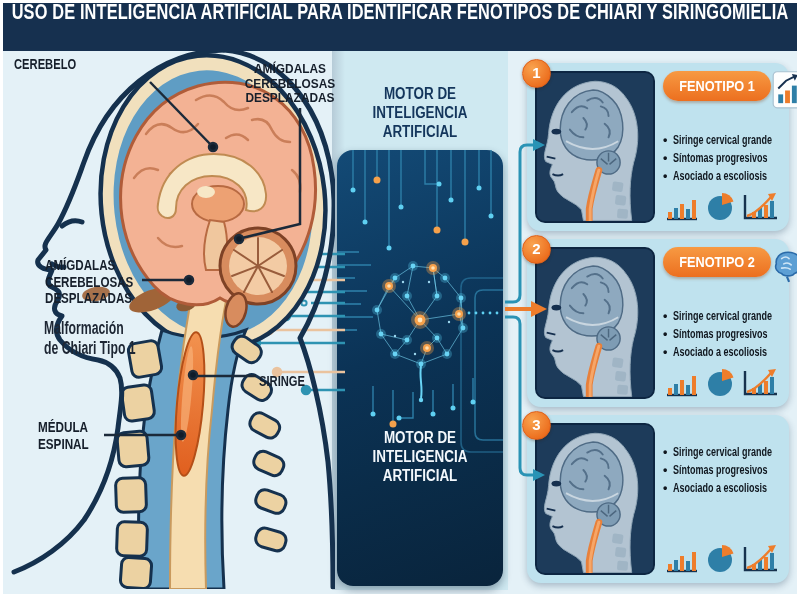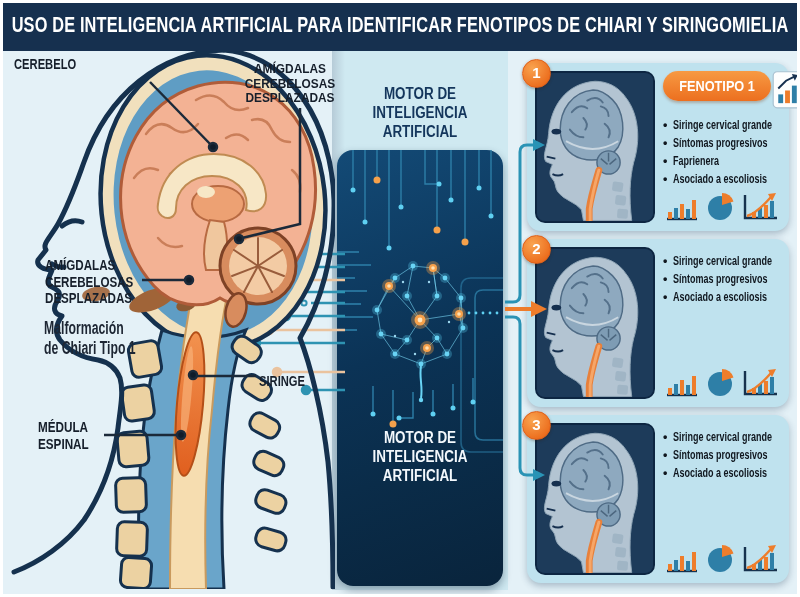--- a/index.html
+++ b/index.html
@@ -2,21 +2,21 @@
 <html><head>
 <meta charset="utf-8">
 <style>
   html,body{margin:0;padding:0;background:#ffffff;}
   .page{position:relative;width:800px;height:597px;background:#e4f1f7;overflow:hidden;
         font-family:"Liberation Sans",sans-serif;}
   .frame{position:absolute;inset:0;border:3px solid #ffffff;pointer-events:none;z-index:40;}
 
   
   .titlebar{position:absolute;left:0;top:0;width:800px;height:51px;background:#16304f;
-            display:flex;align-items:center;justify-content:center;z-index:10;}
+            display:flex;align-items:flex-start;justify-content:center;z-index:10;}
   .title{color:#ffffff;font-weight:700;font-size:21.5px;letter-spacing:.2px;
          display:inline-block;white-space:nowrap;transform:scaleX(.76);transform-origin:50% 50%;}
 
   
   .cond{display:inline-block;white-space:nowrap;transform:scaleX(.72);transform-origin:0 50%;}
   .cond-c{display:inline-block;white-space:nowrap;transform:scaleX(.82);transform-origin:50% 50%;}
 
   
   .anatomy{position:absolute;left:0;top:42px;width:335px;height:547px;z-index:5;}
   .anatomy svg{position:absolute;left:0;top:0;}
@@ -63,21 +63,21 @@
          box-shadow:0 1px 3px rgba(60,30,0,.35);}
   .mri{width:120px;flex:none;background:#1d3b5a;border:2.5px solid #0d2642;border-radius:10px;
        overflow:hidden;box-sizing:border-box;}
   .mri svg{display:block;width:100%;height:100%;}
   .rightcol{flex:1;display:flex;flex-direction:column;min-width:0;}
   .hdr{display:flex;justify-content:space-between;align-items:flex-start;height:40px;}
   .pill{height:30px;border-radius:15px;padding:0 8px;display:flex;align-items:center;justify-content:center;
         background:linear-gradient(#f79a43,#ec6f1f);box-shadow:0 2px 3px rgba(120,50,0,.3);}
   .pill span{color:#fff;font-weight:700;font-size:15.5px;}
   .cicon{width:34px;height:38px;flex:none;}
-  .bullets{list-style:none;margin:5px 0 0 0;padding:0;flex:1;}
+  .bullets{list-style:none;margin:20px 0 0 0;padding:0;flex:1;}
   .bullets li{position:relative;padding-left:10px;font-weight:700;font-size:12.5px;
               line-height:18px;color:#10171f;}
   .bullets li::before{content:"•";position:absolute;left:0;top:0;}
   .statrow{display:flex;justify-content:space-between;align-items:flex-end;height:32px;
            margin-top:auto;padding:0 2px 1px 0;}
 </style>
 </head>
 <body>
 
 <div class="page">
@@ -463,39 +463,73 @@
         <div class="pill">
           <span class="cond-c">FENOTIPO 1</span>
         </div>
         <svg class="cicon" viewBox="0 0 32 39">
             <use href="#icon-chartbadge"></use>
           </svg>
       </div>
       <ul class="bullets">
         <li><span class="cond">Siringe cervical grande</span></li>
         <li><span class="cond">Síntomas progresivos</span></li>
-        <li><span class="cond">Faprienera</span></li>
         <li><span class="cond">Asociado a escoliosis</span></li>
       </ul>
       <div class="statrow">
         <svg width="36" height="30" viewBox="0 0 36 30">
             <use href="#icon-bar"></use>
           </svg>
         <svg width="29" height="30" viewBox="0 0 29 30">
             <use href="#icon-pie"></use>
           </svg>
         <svg width="38" height="30" viewBox="0 0 38 30">
             <use href="#icon-trend"></use>
           </svg>
       </div>
     </div>
   </article>
 
   <article class="card card2">
     <div class="badge">2</div>
+    <div class="mri">
+      <svg viewBox="0 0 120 152">
+          <use href="#mri-art"></use>
+        </svg>
+    </div>
+    <div class="rightcol">
+      <div class="hdr">
+        <div class="pill">
+          <span class="cond-c">FENOTIPO 2</span>
+        </div>
+        <svg class="cicon" viewBox="0 0 32 32">
+            <use href="#icon-brain-small"></use>
+          </svg>
+      </div>
+      <ul class="bullets">
+        <li><span class="cond">Siringe cervical grande</span></li>
+        <li><span class="cond">Síntomas progresivos</span></li>
+        <li><span class="cond">Asociado a escoliosis</span></li>
+      </ul>
+      <div class="statrow">
+        <svg width="36" height="30" viewBox="0 0 36 30">
+            <use href="#icon-bar"></use>
+          </svg>
+        <svg width="29" height="30" viewBox="0 0 29 30">
+            <use href="#icon-pie"></use>
+          </svg>
+        <svg width="38" height="30" viewBox="0 0 38 30">
+            <use href="#icon-trend"></use>
+          </svg>
+      </div>
+    </div>
+  </article>
+
+  <article class="card card3">
+    <div class="badge">3</div>
     <div class="mri">
       <svg viewBox="0 0 120 152">
           <use href="#mri-art"></use>
         </svg>
     </div>
     <div class="rightcol">
       <ul class="bullets">
         <li><span class="cond">Siringe cervical grande</span></li>
         <li><span class="cond">Síntomas progresivos</span></li>
         <li><span class="cond">Asociado a escoliosis</span></li>
@@ -507,41 +541,14 @@
         <svg width="29" height="30" viewBox="0 0 29 30">
             <use href="#icon-pie"></use>
           </svg>
         <svg width="38" height="30" viewBox="0 0 38 30">
             <use href="#icon-trend"></use>
           </svg>
       </div>
     </div>
   </article>
 
-  <article class="card card3">
-    <div class="badge">3</div>
-    <div class="mri">
-      <svg viewBox="0 0 120 152">
-          <use href="#mri-art"></use>
-        </svg>
-    </div>
-    <div class="rightcol">
-      <ul class="bullets">
-        <li><span class="cond">Siringe cervical grande</span></li>
-        <li><span class="cond">Síntomas progresivos</span></li>
-        <li><span class="cond">Asociado a escoliosis</span></li>
-      </ul>
-      <div class="statrow">
-        <svg width="36" height="30" viewBox="0 0 36 30">
-            <use href="#icon-bar"></use>
-          </svg>
-        <svg width="29" height="30" viewBox="0 0 29 30">
-            <use href="#icon-pie"></use>
-          </svg>
-        <svg width="38" height="30" viewBox="0 0 38 30">
-            <use href="#icon-trend"></use>
-          </svg>
-      </div>
-    </div>
-  </article>
-
   <div class="frame"></div>
 </div>
 
 </body></html>

